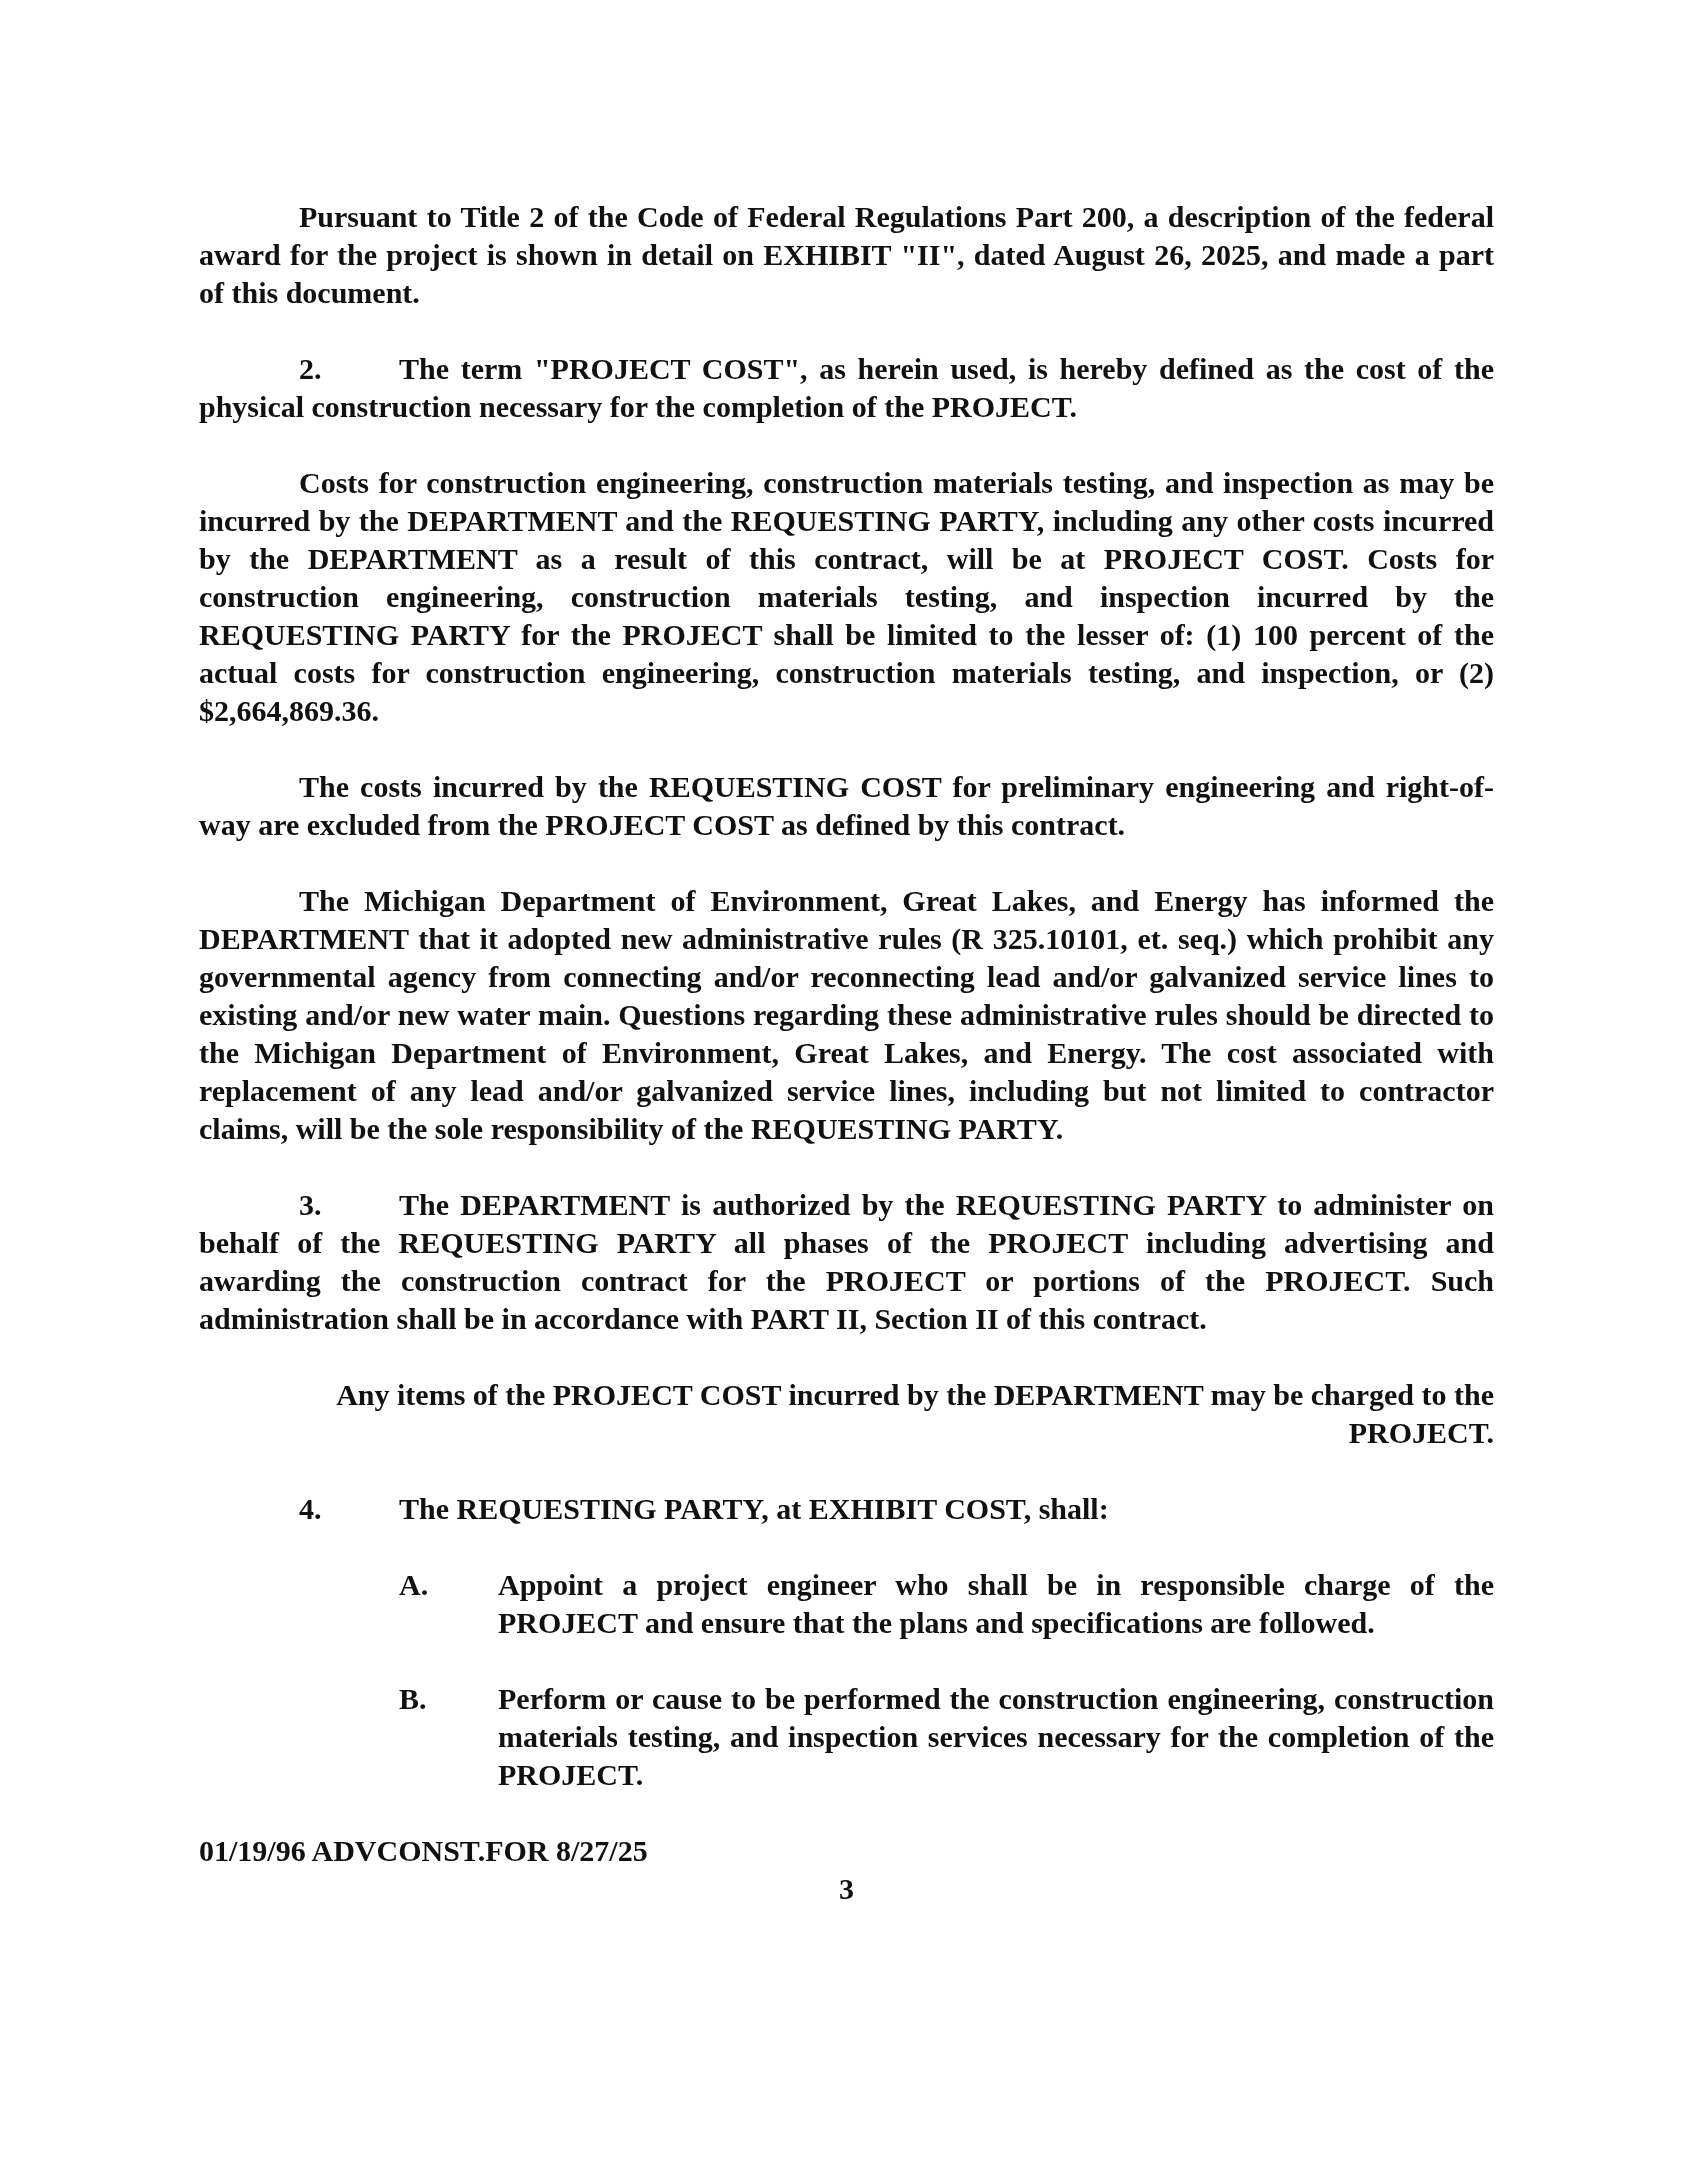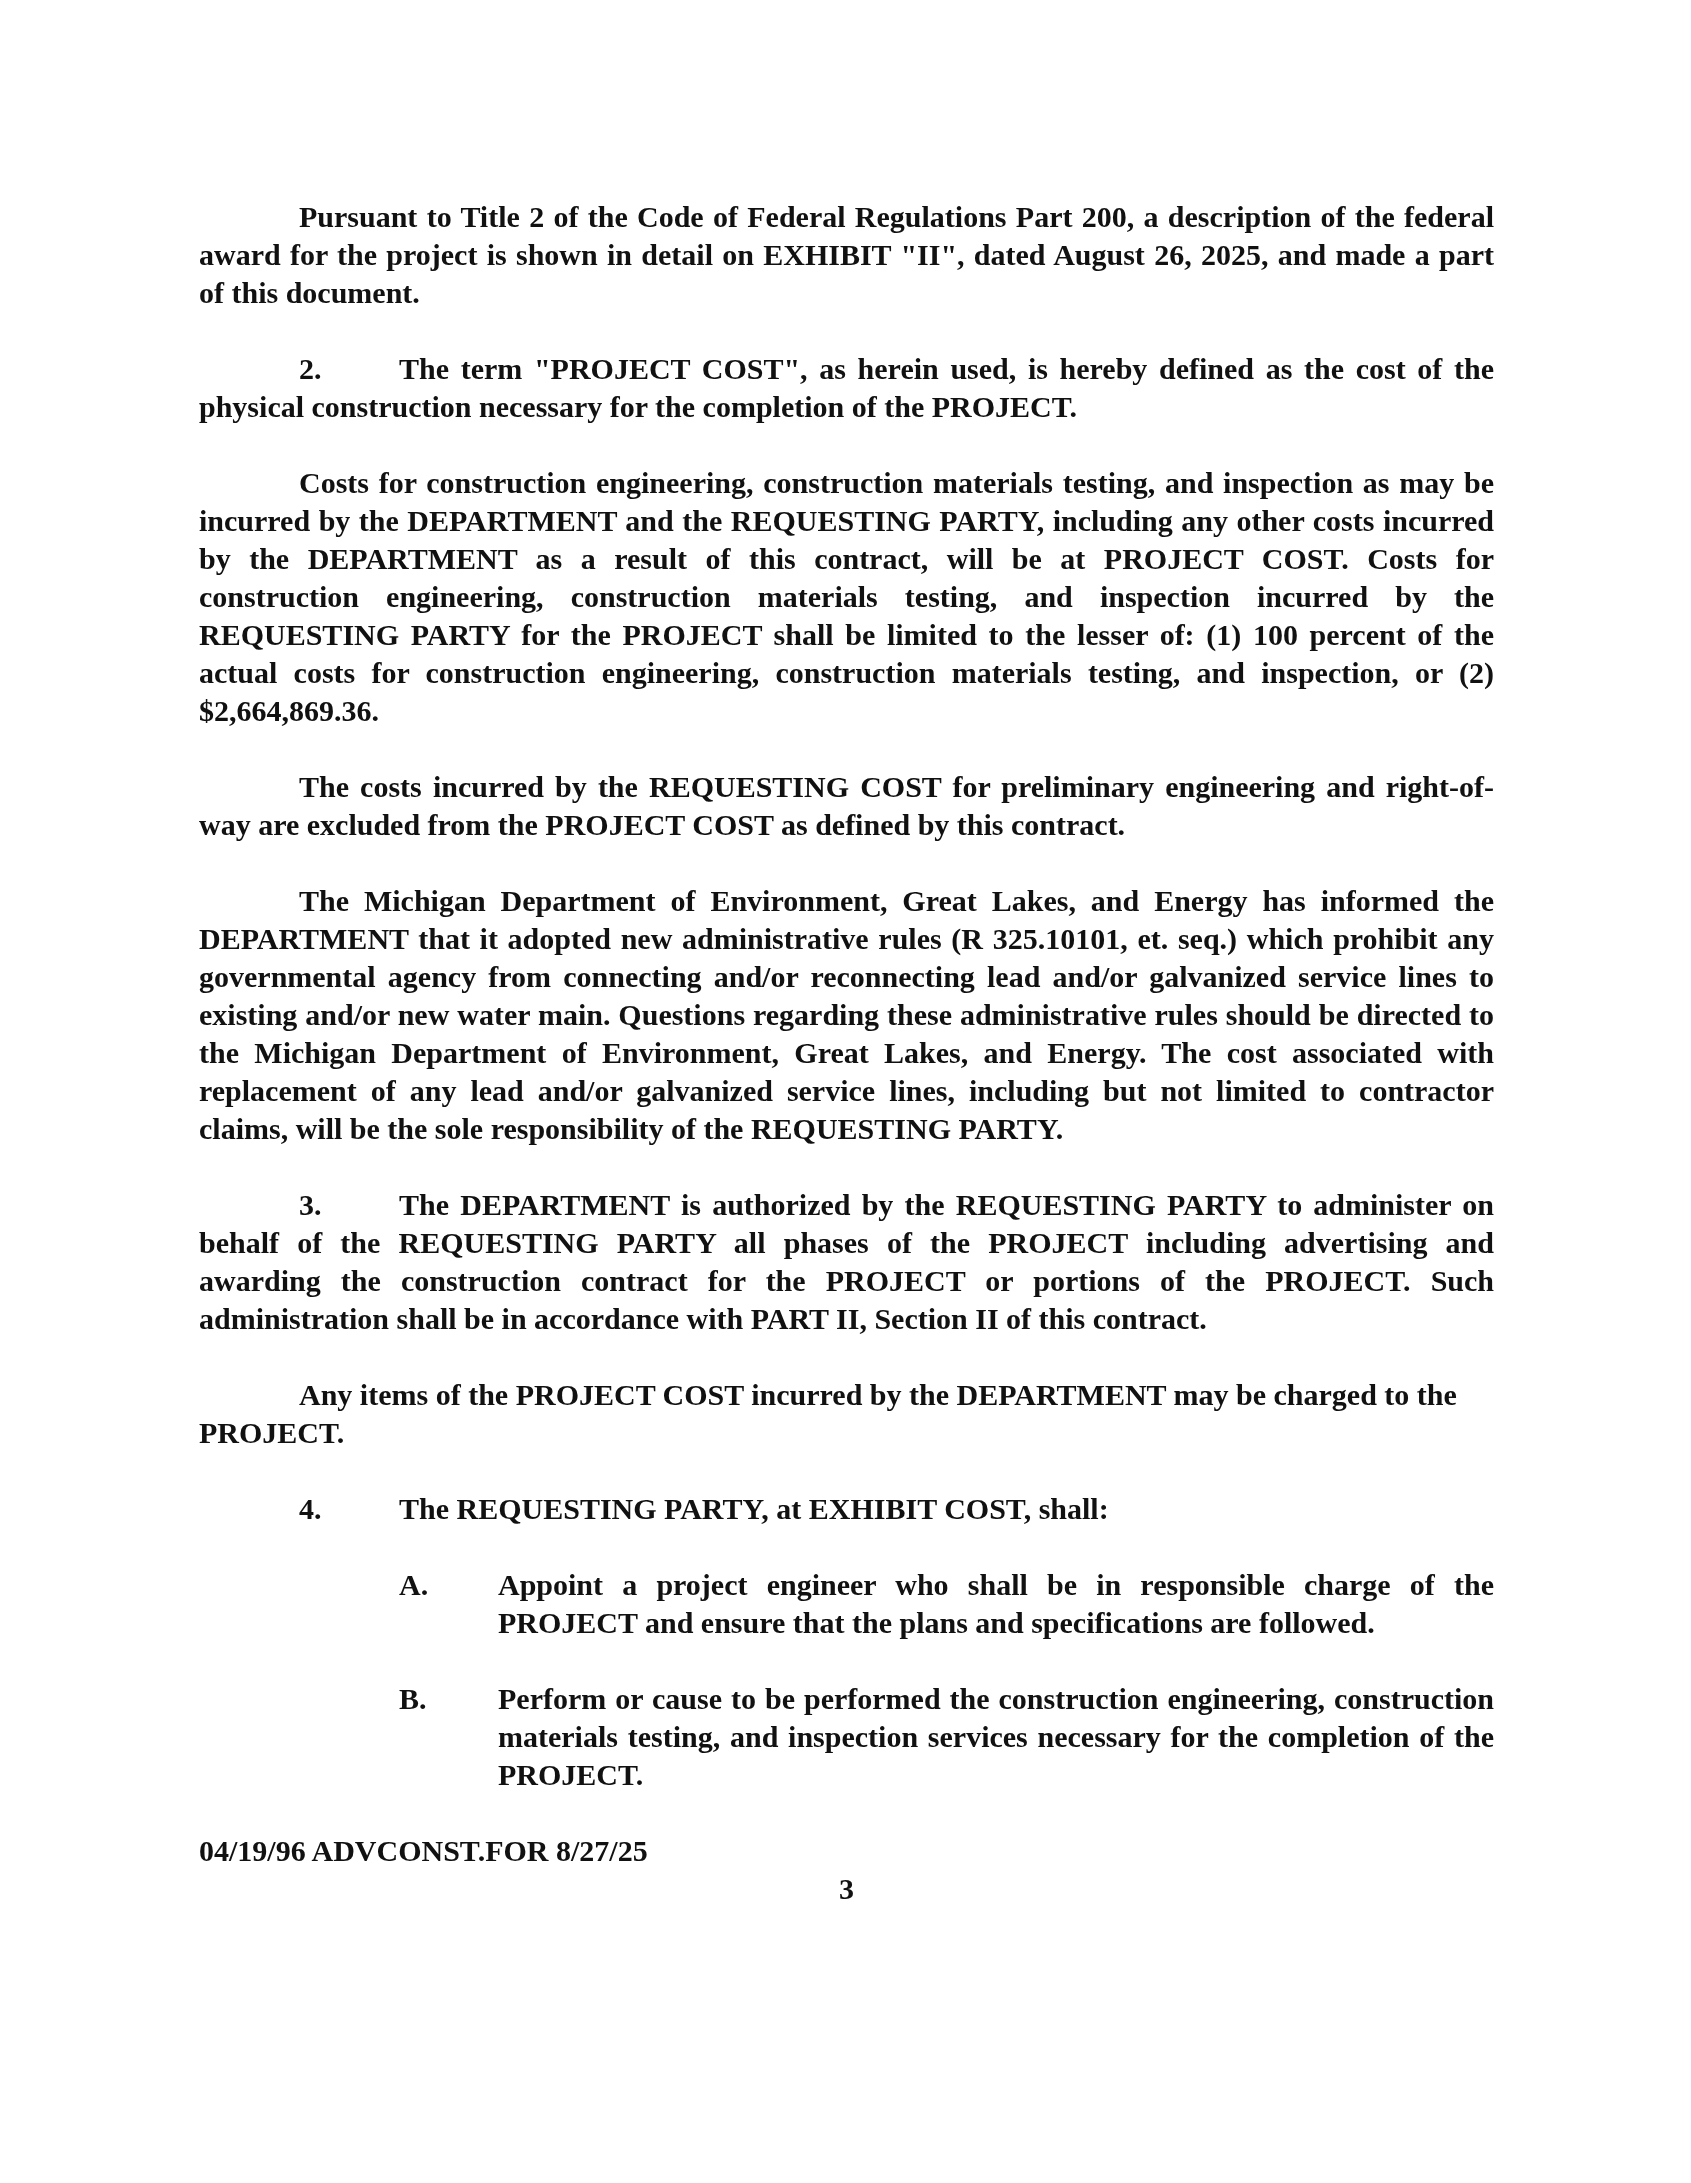--- a/index.html
+++ b/index.html
@@ -23,21 +23,21 @@
       top: 198px;
       width: 1295px;
       font-weight: bold;
     }
     .para {
       margin: 0 0 38px 0;
       text-align: justify;
       text-indent: 100px;
     }
     .para.left {
-      text-align: left;
+      text-align: right;
     }
     .numbered {
       margin: 0 0 38px 0;
       text-align: justify;
       text-indent: 100px;
     }
     .numbered .num {
       display: inline-block;
       width: 100px;
       text-indent: 0;
@@ -89,18 +89,18 @@
     <span class="letter">A.</span>
     <span>Appoint a project engineer who shall be in responsible charge of the PROJECT and ensure that the plans and specifications are followed.</span>
   </div>
 
   <div class="sub-item">
     <span class="letter">B.</span>
     <span>Perform or cause to be performed the construction engineering, construction materials testing, and inspection services necessary for the completion of the PROJECT.</span>
   </div>
 
 
-  <p class="footer-code">04/19/96 ADVCONST.FOR 8/27/25</p>
+  <p class="footer-code">01/19/96 ADVCONST.FOR 8/27/25</p>
 
   <p class="page-num">3</p>
 
 </div>
 
 
 </body></html>

